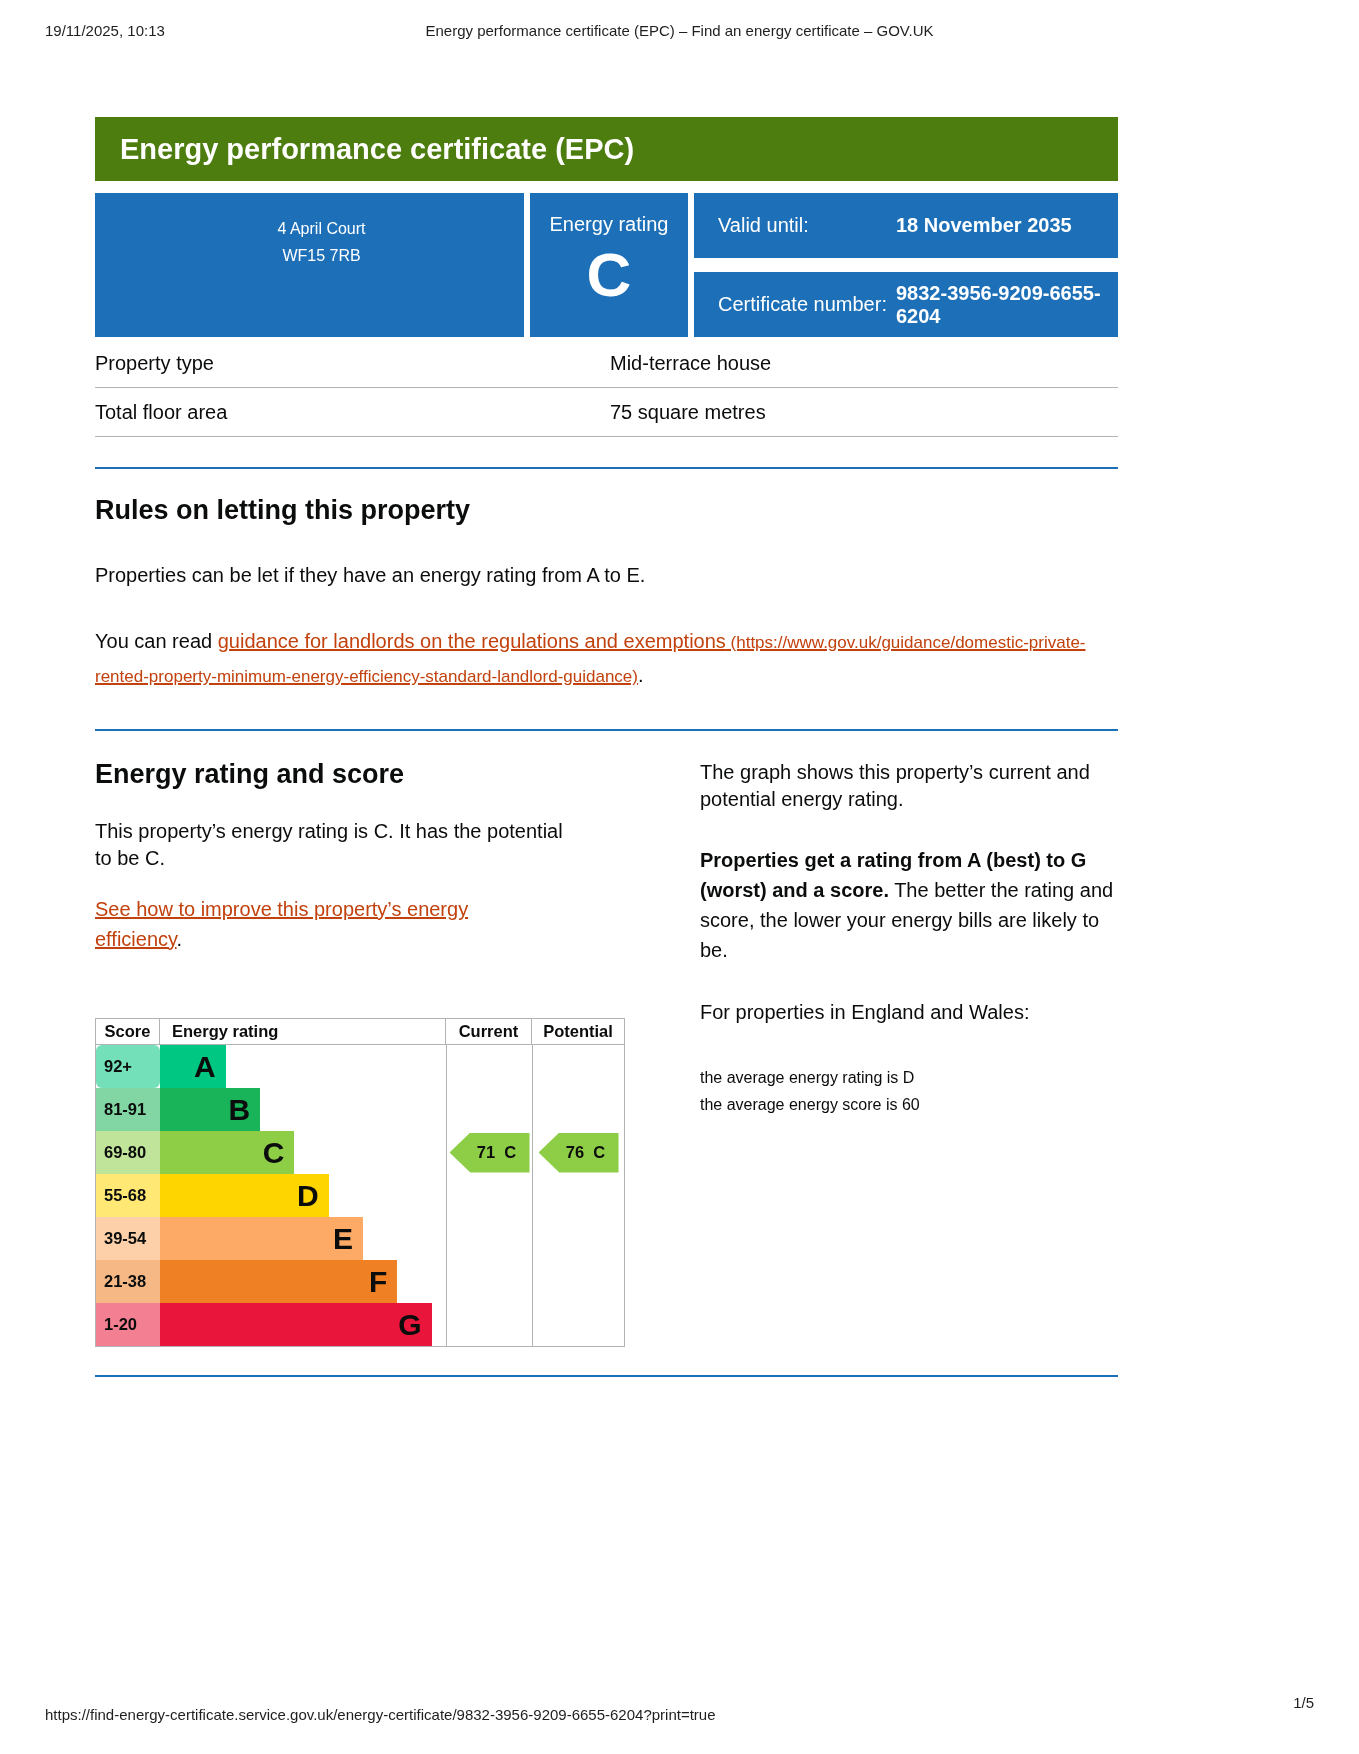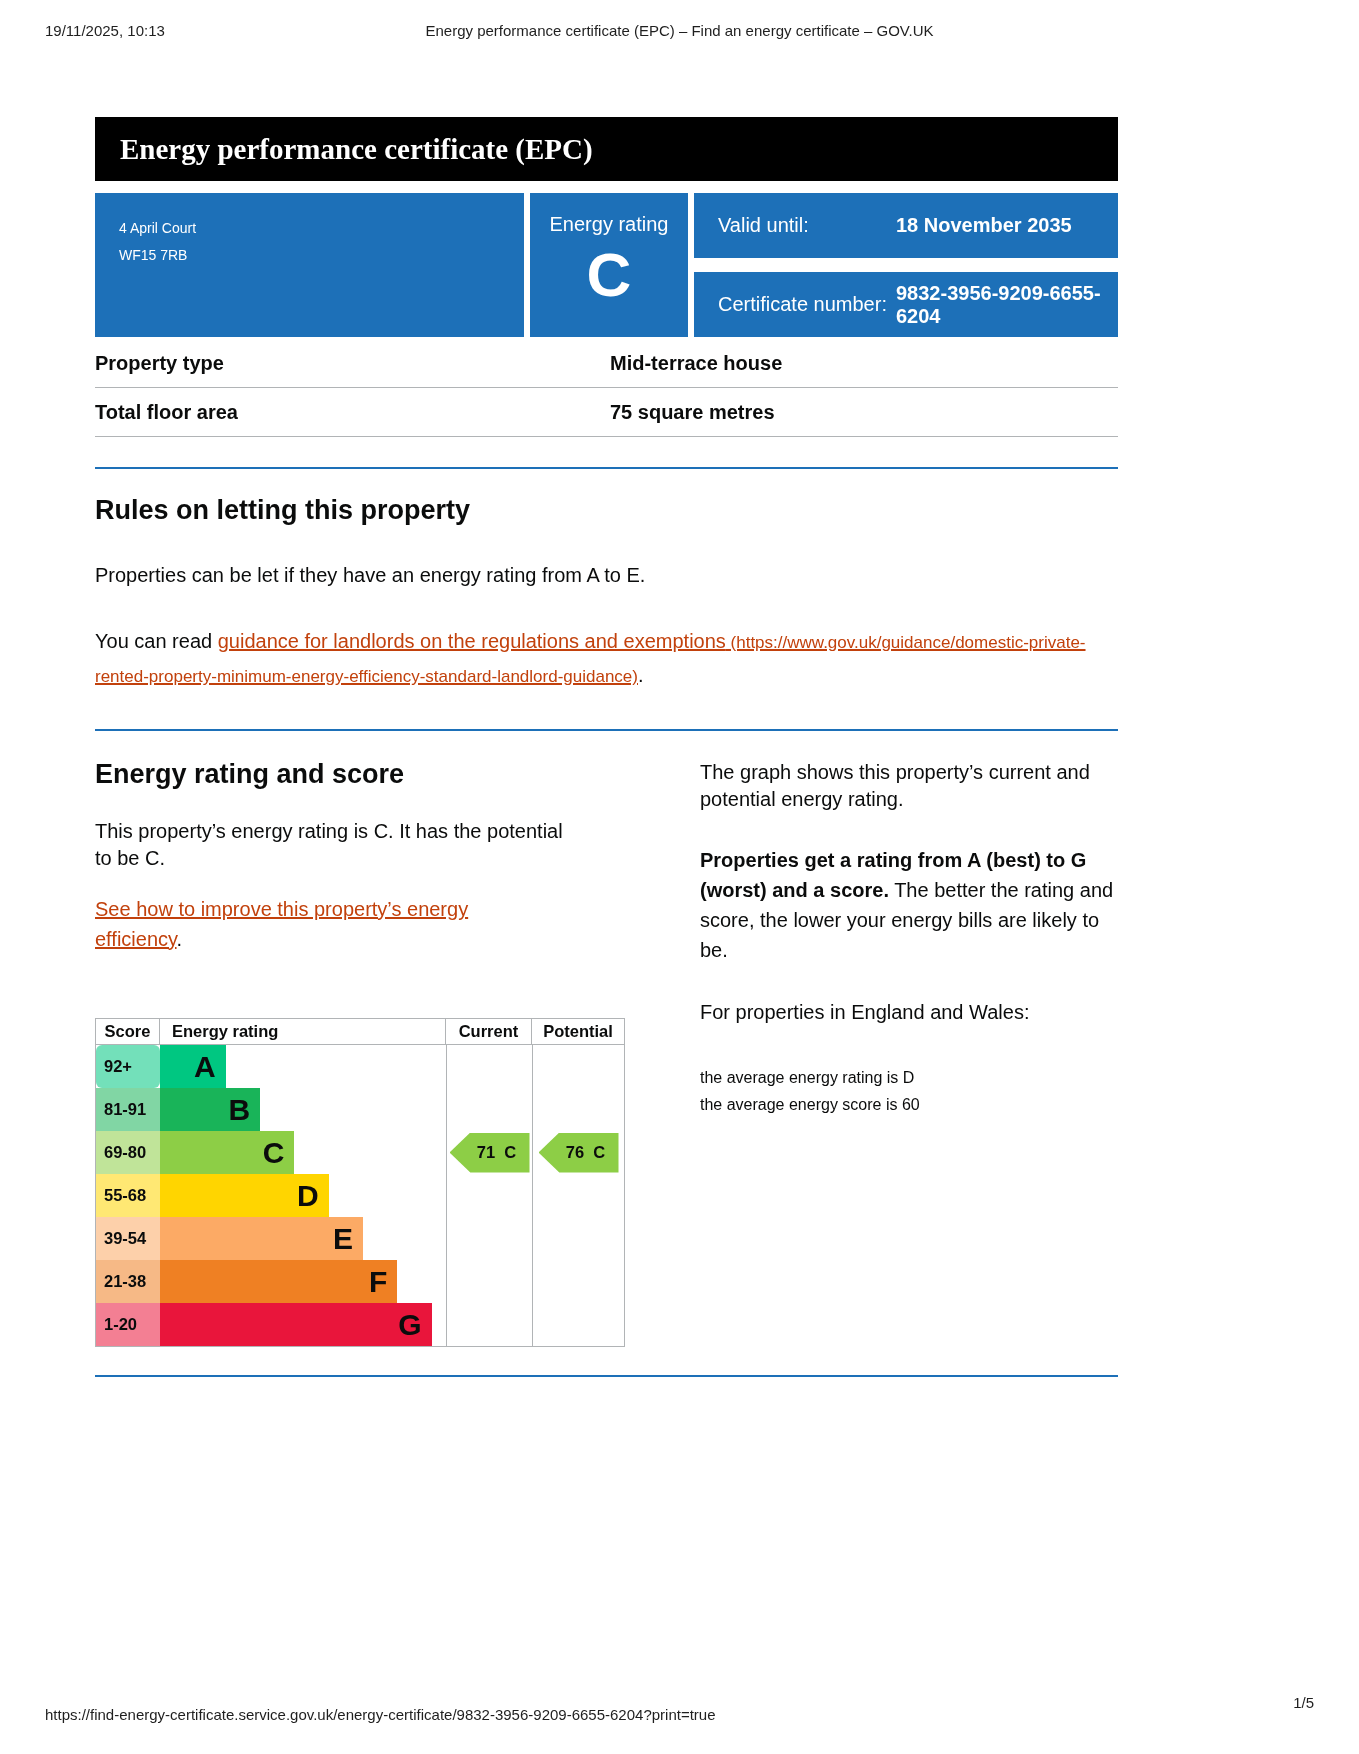--- a/index.html
+++ b/index.html
@@ -10,35 +10,35 @@
   
   .print-top { position:absolute; top:22px; left:0; width:100%; height:20px; font-size:15px; color:#1f1f1f; }
   .print-top .pdate { position:absolute; left:45px; top:0; }
   .print-top .ptitle { position:absolute; left:0; width:100%; text-align:center; top:0; }
   .print-bottom { position:absolute; top:1694px; left:0; width:100%; font-size:15px; color:#1f1f1f; }
   .print-bottom .purl { position:absolute; left:45px; top:12px; }
   .print-bottom .pnum { position:absolute; right:45px; top:0; }
 
   .content { position:absolute; top:117px; left:95px; width:1023px; }
 
-  .banner { background:#000000; color:#fff; height:64px; line-height:64px; font-size:29px; font-weight:bold; padding-left:25px;font-family:Liberation Serif, serif; }
+  .banner { background:#4d7c0f; color:#fff; height:64px; line-height:64px; font-size:29px; font-weight:bold; padding-left:25px; }
 
   .summary-row { display:flex; gap:6px; margin-top:12px; height:144px; }
   .blue { background:#1d70b8; color:#fff; }
-  .addr-box { width:429px; padding:22px 0 0 24px; font-size:14px; line-height:27px; }
+  .addr-box { width:429px; padding:22px 0 0 24px; font-size:16px; line-height:27px;text-align:center; }
   .rating-box { width:158px; text-align:center; padding-top:20px; }
   .rating-box .rlabel { font-size:20px; }
   .rating-box .rletter { font-size:62px; font-weight:bold; line-height:66px; margin-top:6px; }
   .validity-col { flex:1; display:flex; flex-direction:column; gap:14px; }
   .validity-col .vrow { flex:1; display:flex; align-items:center; padding-left:24px; font-size:20px; }
   .validity-col .vlabel { width:178px; flex:none; }
   .validity-col .vvalue { font-weight:bold; }
 
   .facts { margin-top:2px; }
-  .fact-row { position:relative; padding:13px 0 12px 0; border-bottom:1px solid #b1b4b6; font-size:20px;font-weight:bold; }
+  .fact-row { position:relative; padding:13px 0 12px 0; border-bottom:1px solid #b1b4b6; font-size:20px; }
   .fact-value { position:absolute; left:515px; top:13px; }
 
   .divider { border:none; border-top:2px solid #1d70b8; margin-top:30px; }
   .divider.d2 { margin-top:36px; }
   .divider.d3 { margin-top:28px; }
 
   .h-section { font-size:27px; font-weight:bold; margin-top:26px; }
   .para { font-size:20px; margin-top:36px; line-height:27px; }
   a.link { color:#c2410c; text-decoration:underline; }
   .link-para { margin-top:36px; font-size:20px; line-height:32px; max-width:1000px; }

